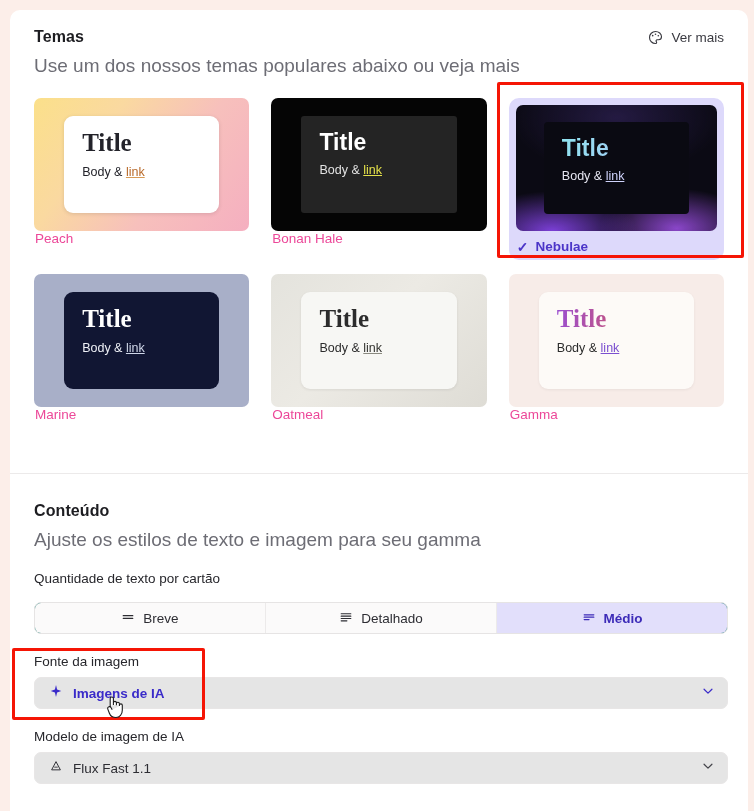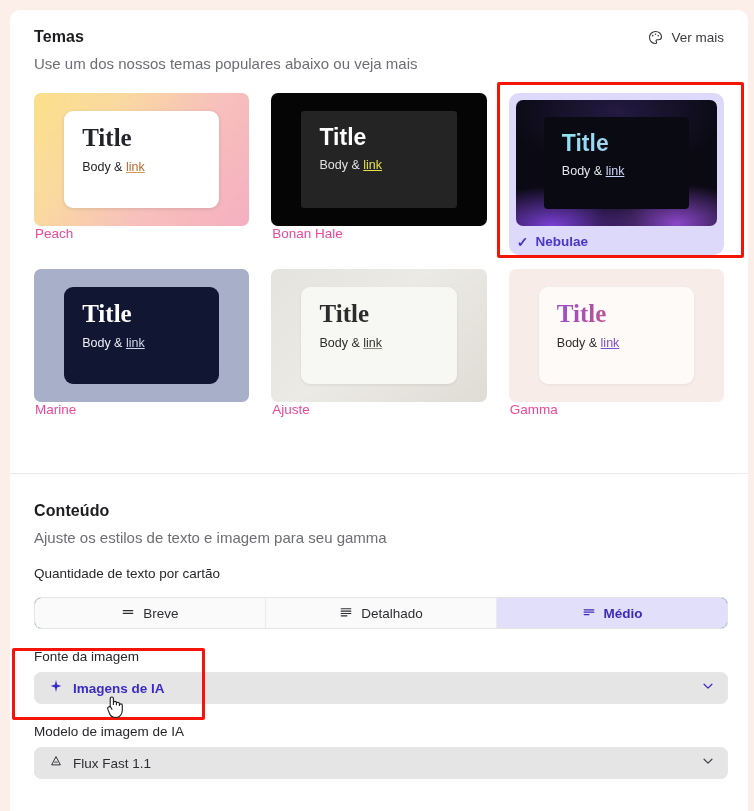--- a/index.html
+++ b/index.html
@@ -17,21 +17,21 @@
     width: 738px; height: 801px;
     background: #ffffff;
     border-radius: 10px 10px 0 0;
     overflow: hidden;
   }
 
   
   .themes-sec { position: relative; padding: 18px 24px 0 24px; }
   .sec-head { display: flex; align-items: flex-start; justify-content: space-between; }
   .sec-title { font-size: 16px; font-weight: bold; color: #1d1d21; letter-spacing: .1px; }
-  .sec-sub { font-size: 15px; color: #6d6d75; margin-top: 9px; }
+  .sec-sub { font-size: 19px; color: #6d6d75; margin-top: 9px; }
 
   .ver-mais { display: flex; align-items: center; gap: 8px; color: #3a3a41; font-size: 13.5px; cursor: pointer; margin-top: 2px; }
   .ver-mais svg { display: block; }
 
   .grid { display: grid; grid-template-columns: repeat(3, 1fr); gap: 14px 22px; margin-top: 21px; }
 
   .theme { cursor: pointer; border-radius: 10px; padding: 0; }
   .theme .swatch {
     height: 133px; border-radius: 7px; position: relative;
     display: flex; align-items: center; justify-content: center;
@@ -196,21 +196,21 @@
           <div class="name">Marine</div>
         </div>
 
         <div class="theme">
           <div class="swatch sw-oatmeal">
             <div class="inner">
               <div class="t-title">Title</div>
               <div class="t-body"><span>Body &amp; </span><span class="t-link">link</span></div>
             </div>
           </div>
-          <div class="name">Ajuste</div>
+          <div class="name">Oatmeal</div>
         </div>
 
         <div class="theme">
           <div class="swatch sw-gamma">
             <div class="inner">
               <div class="t-title">Title</div>
               <div class="t-body"><span>Body &amp; </span><span class="t-link">link</span></div>
             </div>
           </div>
           <div class="name">Gamma</div>

